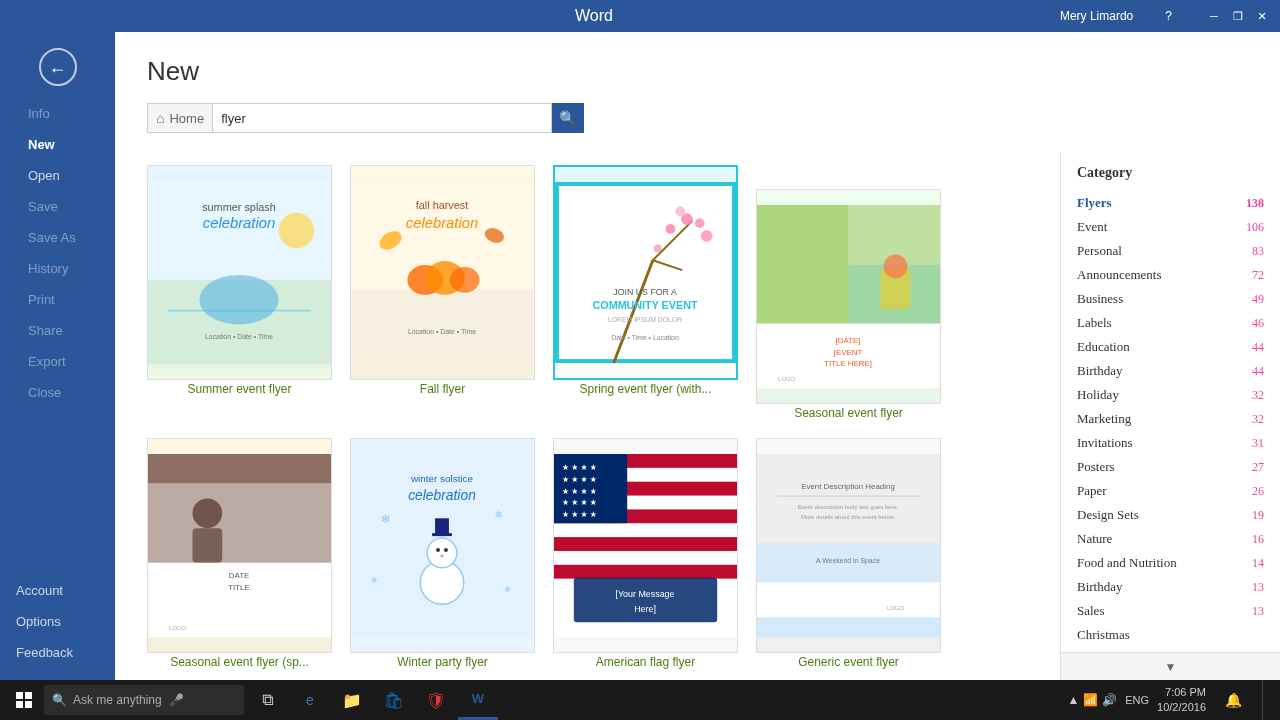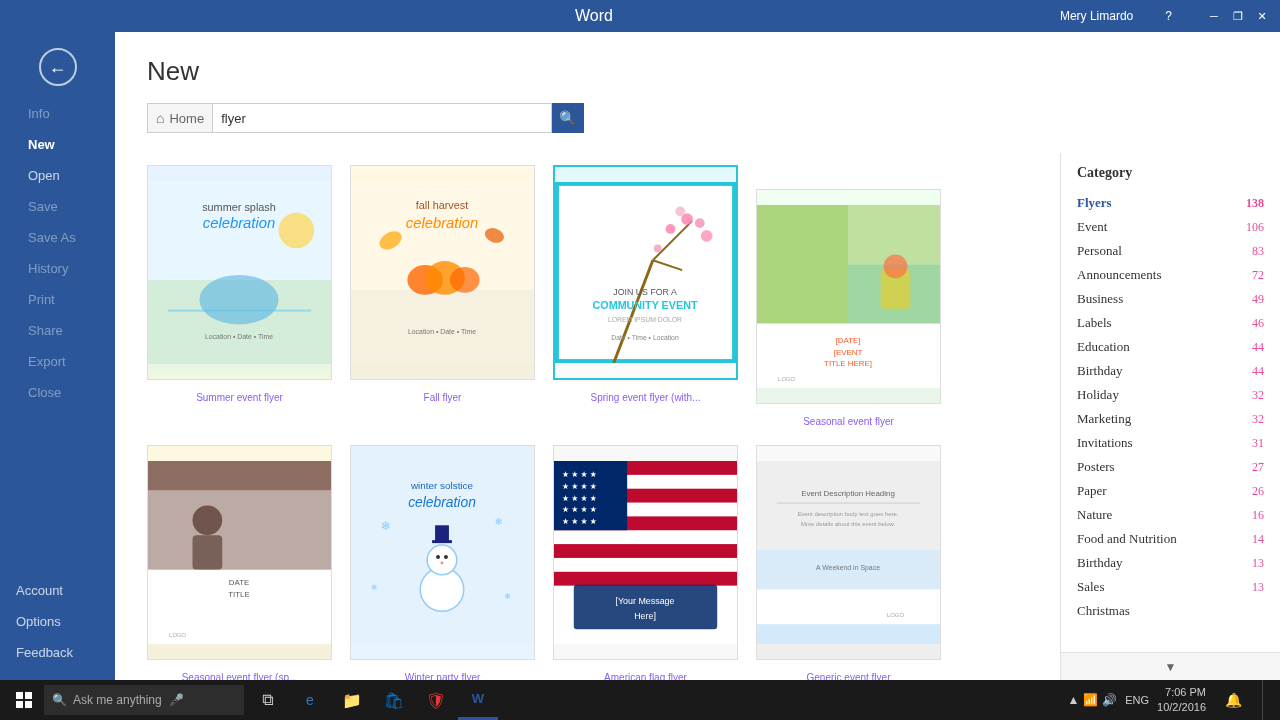--- a/index.html
+++ b/index.html
@@ -204,23 +204,23 @@
       height: 215px;
       border: 1px solid #ddd;
       overflow: hidden;
       background: #f8f8f8;
       display: flex;
       align-items: center;
       justify-content: center;
       position: relative;
     }
     .template-name {
-      font-size: 10px;
-      color: #8b5cf6;
-      margin-top: 12px;
+      font-size: 12px;
+      color: #4d7c0f;
+      margin-top: 2px;
       text-align: center;
       padding: 0 4px;
     }
 
     
     .thumb-summer {
       background: linear-gradient(180deg, #e8f4ff 0%, #c5e8f7 60%, #f0f8e0 100%);
     }
     .thumb-fall {
       background: linear-gradient(180deg, #fff9e6 0%, #ffe4b0 50%, #f5f0e0 100%);
@@ -703,20 +703,24 @@
             <span class="category-name">Invitations</span>
             <span class="category-count">31</span>
           </div>
           <div class="category-item">
             <span class="category-name">Posters</span>
             <span class="category-count">27</span>
           </div>
           <div class="category-item">
             <span class="category-name">Paper</span>
             <span class="category-count">26</span>
+          </div>
+          <div class="category-item">
+            <span class="category-name">Design Sets</span>
+            <span class="category-count">19</span>
           </div>
           <div class="category-item">
             <span class="category-name">Nature</span>
             <span class="category-count">16</span>
           </div>
           <div class="category-item">
             <span class="category-name">Food and Nutrition</span>
             <span class="category-count">14</span>
           </div>
           <div class="category-item">

